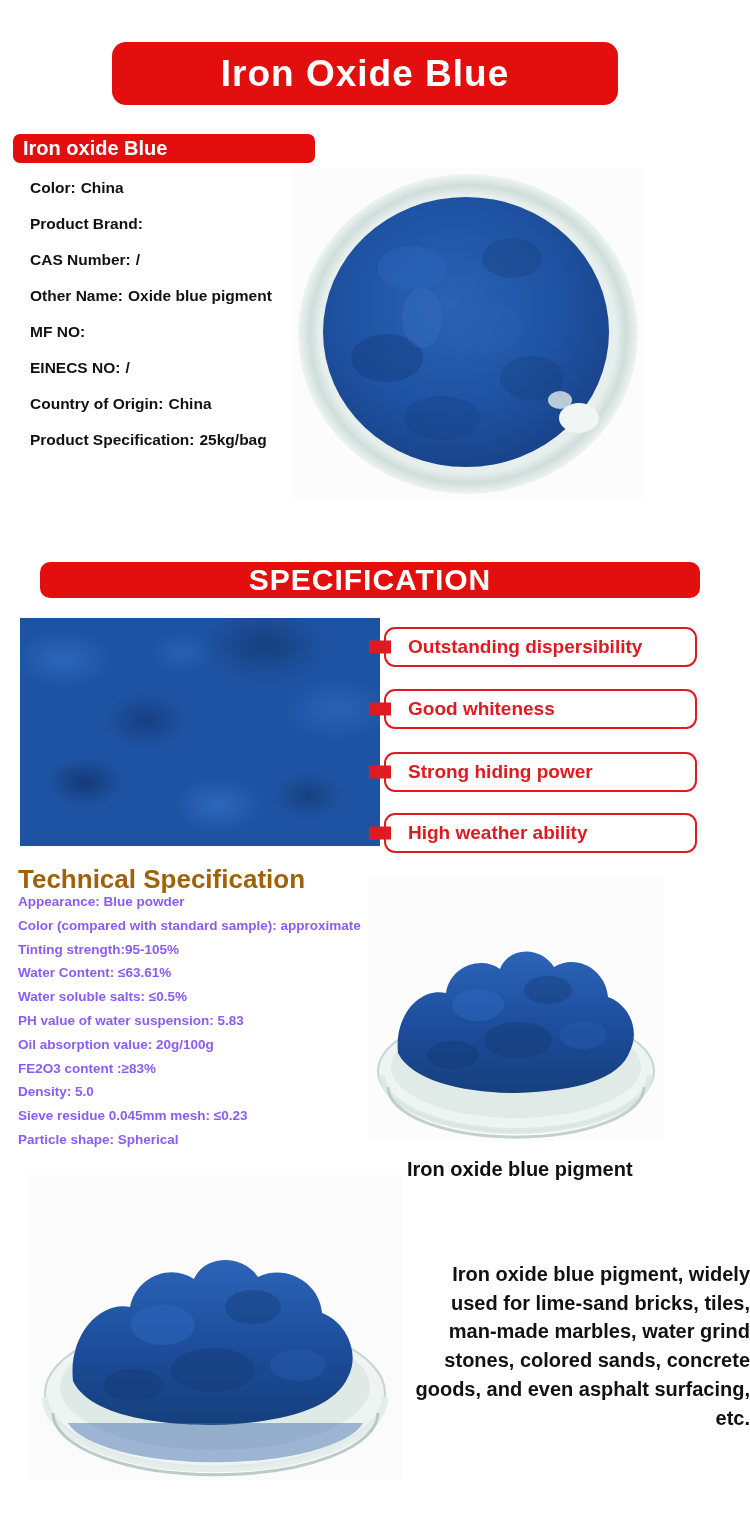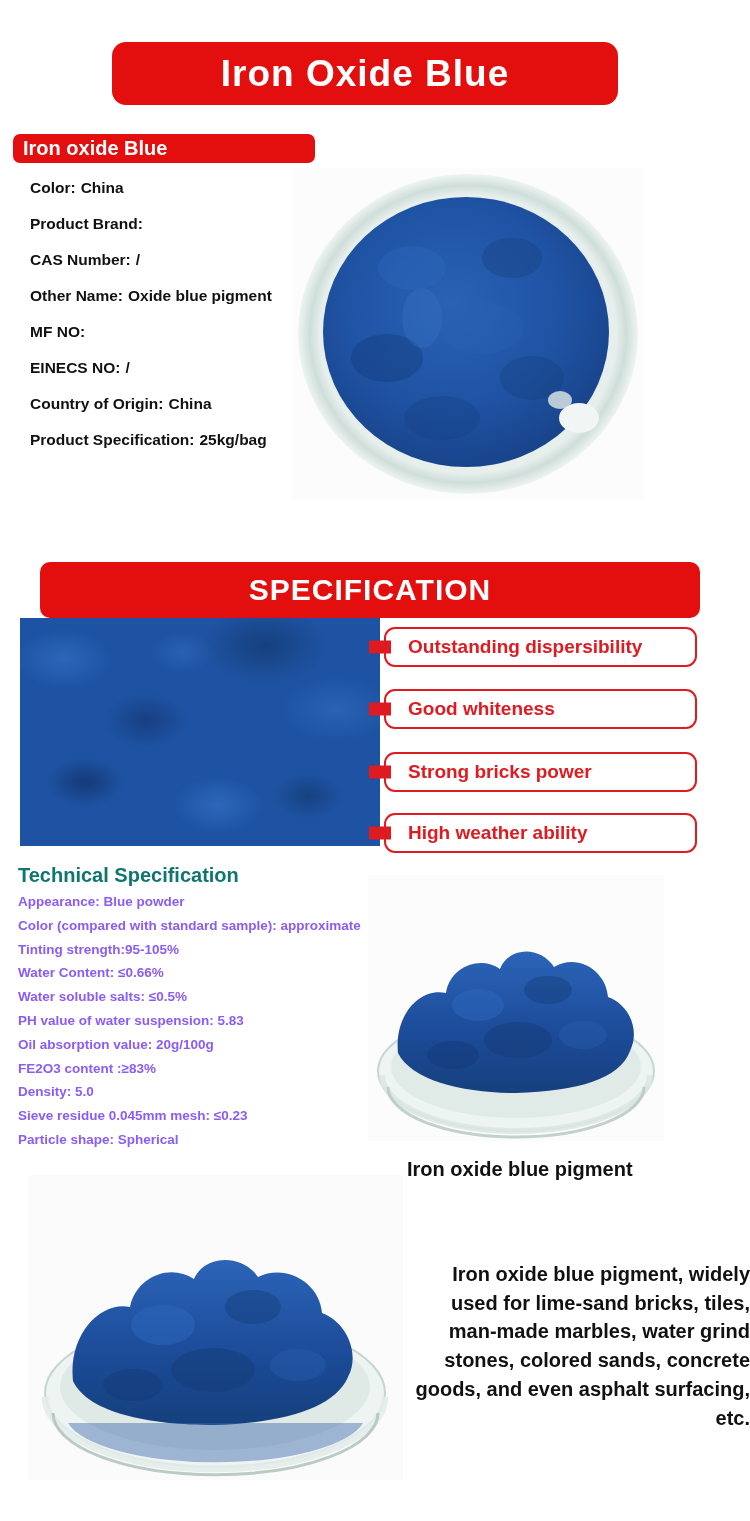--- a/index.html
+++ b/index.html
@@ -13,21 +13,21 @@
     display:flex;align-items:center;justify-content:center;
     color:#ffffff;font-size:37px;font-weight:bold;letter-spacing:1px;
   }
   .section-label{
     position:absolute;left:13px;top:134px;width:302px;height:29px;
     background:#e30f0f;border-radius:7px;
     display:flex;align-items:center;
     color:#ffffff;font-size:20px;font-weight:bold;padding-left:10px;box-sizing:border-box;
   }
   .spec-banner{
-    position:absolute;left:40px;top:562px;width:660px;height:56px;
+    position:absolute;left:40px;top:562px;width:660px;height:36px;
     background:#e30f0f;border-radius:10px;
     display:flex;align-items:center;justify-content:center;
     color:#ffffff;font-size:30px;font-weight:bold;letter-spacing:1px;
   }
 
   
   .attributes{position:absolute;left:30px;top:170px;width:280px;}
   .attr-row{height:36px;display:flex;align-items:center;color:#111111;
     font-size:15.5px;font-weight:bold;white-space:nowrap;text-align:center;}
   .attr-label{margin-right:5px;}
@@ -57,22 +57,22 @@
     background:#ffffff;border:2px solid #de1b21;border-radius:11px;
     display:flex;align-items:center;
     color:#de1b21;font-size:19px;font-weight:bold;padding-left:22px;
   }
   .feature-box .connector{
     position:absolute;left:-17px;top:50%;transform:translateY(-50%);
     width:22px;height:13px;background:#de1b21;
   }
 
   
-  .tech-heading{position:absolute;left:18px;top:864px;color:#0f766e;
-    font-size:20px;font-weight:bold;}
+  .tech-heading{position:absolute;left:18px;top:864px;color:#a16207;
+    font-size:26px;font-weight:bold;}
   .tech-list{position:absolute;left:18px;top:890px;width:360px;}
   .tech-item{color:#8b5cf6;font-size:13.5px;font-weight:bold;line-height:23.8px;white-space:nowrap;}
 
   
   .pigment-caption{position:absolute;left:407px;top:1158px;color:#111111;
     font-size:20px;font-weight:bold;}
   .pigment-paragraph{position:absolute;left:407px;top:1260px;width:343px;
     color:#111111;font-size:20px;font-weight:bold;line-height:28.7px;text-align:right;}
 </style>
 </head>
@@ -162,33 +162,33 @@
   <div class="feature-box" style="top:627px;">
     <span class="connector"></span>
     <span>Outstanding dispersibility</span>
   </div>
   <div class="feature-box" style="top:689px;">
     <span class="connector"></span>
     <span>Good whiteness</span>
   </div>
   <div class="feature-box" style="top:752px;">
     <span class="connector"></span>
-    <span>Strong bricks power</span>
+    <span>Strong hiding power</span>
   </div>
   <div class="feature-box" style="top:813px;">
     <span class="connector"></span>
     <span>High weather ability</span>
   </div>
 
   <div class="tech-heading">Technical Specification</div>
   <div class="tech-list">
     <div class="tech-item">Appearance: Blue powder</div>
     <div class="tech-item">Color (compared with standard sample): approximate</div>
     <div class="tech-item">Tinting strength:95-105%</div>
-    <div class="tech-item">Water Content: ≤0.66%</div>
+    <div class="tech-item">Water Content: ≤63.61%</div>
     <div class="tech-item">Water soluble salts: ≤0.5%</div>
     <div class="tech-item">PH value of water suspension: 5.83</div>
     <div class="tech-item">Oil absorption value: 20g/100g</div>
     <div class="tech-item">FE2O3 content :≥83%</div>
     <div class="tech-item">Density: 5.0</div>
     <div class="tech-item">Sieve residue 0.045mm mesh: ≤0.23</div>
     <div class="tech-item">Particle shape: Spherical</div>
   </div>
 
   <div class="photo" style="left:368px;top:875px;">

